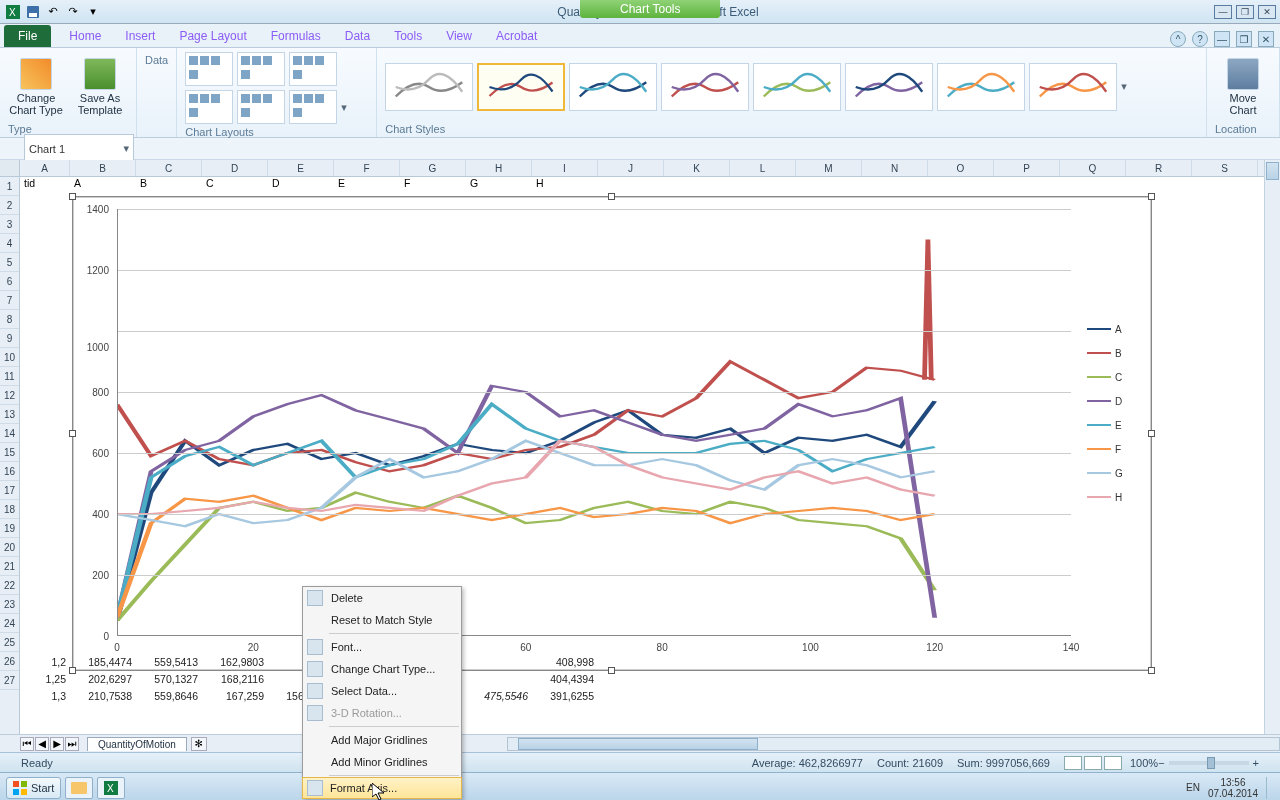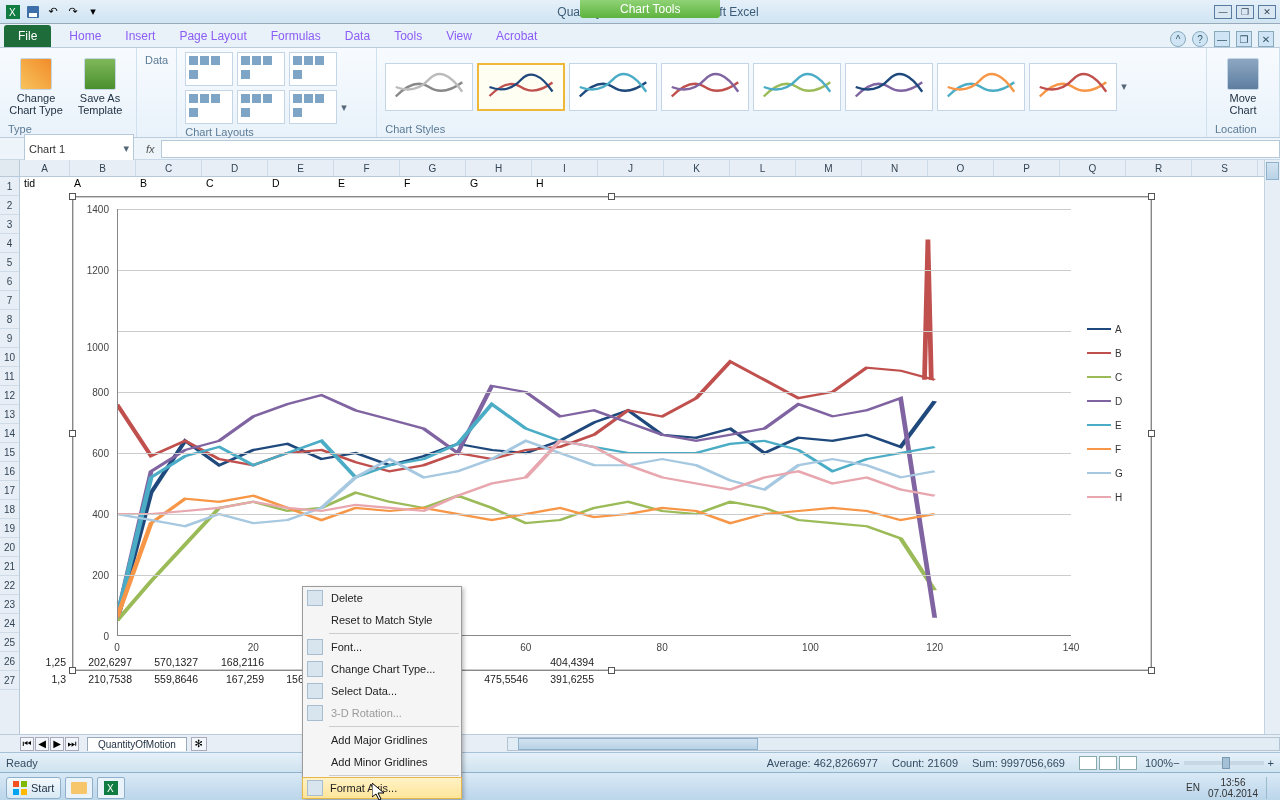--- a/index.html
+++ b/index.html
@@ -73,21 +73,21 @@
 .data-rows .dr { display: flex; height: 17px; font-size: 10.5px; color: #222; }
 .data-rows .dr div { text-align: right; padding-right: 4px; }
 
 .sheet-tabs { height: 18px; background: #e7eef5; border-top: 1px solid #bcd; display: flex; align-items: center; padding-left: 20px; font-size: 10px; }
 .sheet-tabs .nav { display: flex; gap: 1px; margin-right: 8px; }
 .sheet-tabs .nav span { width: 14px; height: 14px; border: 1px solid #aab; background: #f3f7fb; display: inline-flex; align-items: center; justify-content: center; }
 .sheet-tabs .stab { background: #fff; border: 1px solid #9ab; border-bottom: none; padding: 1px 10px; color: #234; }
 .sheet-tabs .scroll-h { flex: 1; margin-left: 300px; height: 14px; border: 1px solid #b3c5d4; background: #e2ecf4; position: relative; }
 .sheet-tabs .scroll-h .thumb { position: absolute; left: 10px; top: 0; bottom: 0; width: 240px; background: linear-gradient(#d2e3f0,#b9d2e6); border: 1px solid #8fb0ca; }
 
-.statusbar { height: 20px; background: linear-gradient(#e5f0f9,#cfe3f0); border-top: 1px solid #a7c1d6; display: flex; align-items: center; padding: 0 6px; font-size: 11px; color: #334b60; }
+.statusbar { height: 20px; background: linear-gradient(#e5f0f9,#cfe3f0); border-top: 1px solid #a7c1d6; display: flex; align-items: center; padding: 0 21px; font-size: 11px; color: #334b60; }
 .statusbar .spc { flex: 1; }
 .statusbar .zoom { display: flex; align-items: center; gap: 4px; }
 .statusbar .zoom .slider { width: 80px; height: 4px; background: #c7d8e5; position: relative; }
 .statusbar .zoom .slider .kn { position: absolute; left: 38px; top: -4px; width: 8px; height: 12px; background: #a4c0d6; border: 1px solid #7a9ab2; }
 
 .taskbar { height: 30px; background: linear-gradient(#d9e9f6,#b9d4e9); border-top: 1px solid #90b2cc; display: flex; align-items: center; padding: 0 6px; }
 .taskbar .start { height: 22px; padding: 0 6px; border: 1px solid #8fb0ca; background: linear-gradient(#f3f9fd,#d8e9f4); border-radius: 3px; display: flex; align-items: center; gap: 4px; font-size: 11px; color: #234; }
 .taskbar .ticon { width: 28px; height: 22px; border: 1px solid #8fb0ca; background: #eaf3fa; margin-left: 4px; border-radius: 2px; display: inline-flex; align-items: center; justify-content: center; }
 .taskbar .tray { margin-left: auto; display: flex; align-items: center; gap: 8px; font-size: 10px; color: #333; }
 .taskbar .tray .clock { text-align: center; line-height: 11px; }
@@ -274,24 +274,20 @@
         </div>
     </div>
     <div class="label">Location</div>
   </div>
 </div>
 
 <div class="formula-bar">
   <div class="name-box">
     <span>Chart 1</span>
     <span class="dd">▾</span>
-  </div>
-  <div class="fx-wrap">
-    <span class="fx-icon">fx</span>
-    <div class="fx-input"></div>
   </div>
 </div>
 
 <div class="sheet-area">
   <div class="corner"></div>
   <div class="row-headers" id="row-headers">
       <div style="height: 17px;"></div>
       <div class="rh">1</div>
       <div class="rh">2</div>
       <div class="rh">3</div>
@@ -440,39 +436,50 @@
           </div>
           <div class="le">
             <span class="sw" style="background:#e8a7af"></span>
             <span>H</span>
           </div>
         </div>
     </div>
 
     <div class="data-rows" id="data-rows">
         <div class="dr">
+          <div style="width: 50px;">1,2</div>
+          <div style="width: 66px;">185,4474</div>
+          <div style="width: 66px;">559,5413</div>
+          <div style="width: 66px;">162,9803</div>
+          <div style="width: 66px;"></div>
+          <div style="width: 66px;"></div>
+          <div style="width: 66px;"></div>
+          <div style="width: 66px;"></div>
+          <div style="width: 66px;">408,998</div>
+        </div>
+        <div class="dr">
           <div style="width: 50px;">1,25</div>
           <div style="width: 66px;">202,6297</div>
           <div style="width: 66px;">570,1327</div>
           <div style="width: 66px;">168,2116</div>
           <div style="width: 66px;"></div>
           <div style="width: 66px;"></div>
           <div style="width: 66px;"></div>
           <div style="width: 66px;"></div>
           <div style="width: 66px;">404,4394</div>
         </div>
         <div class="dr">
           <div style="width: 50px;">1,3</div>
           <div style="width: 66px;">210,7538</div>
           <div style="width: 66px;">559,8646</div>
           <div style="width: 66px;">167,259</div>
           <div style="width: 66px;">156,6544</div>
           <div style="width: 66px;">249,7978</div>
           <div style="width: 66px;">366,4116</div>
-          <div style="width: 66px;">475,5546</div>
+          <div style="width: 66px; font-style: italic;">475,5546</div>
           <div style="width: 66px;">391,6255</div>
         </div>
       </div>
 
     <div class="vscroll">
         <div class="vthumb"></div>
       </div>
   </div>
 
   <div class="context-menu" id="ctx-menu">

